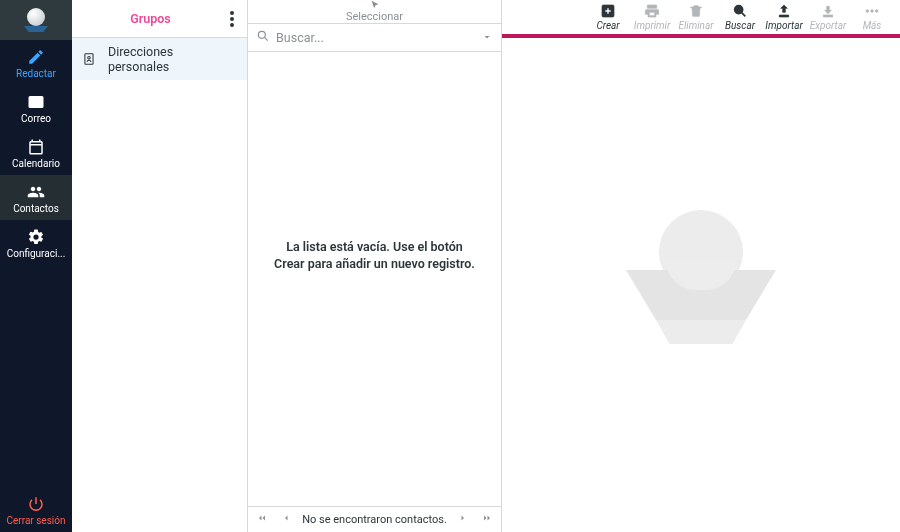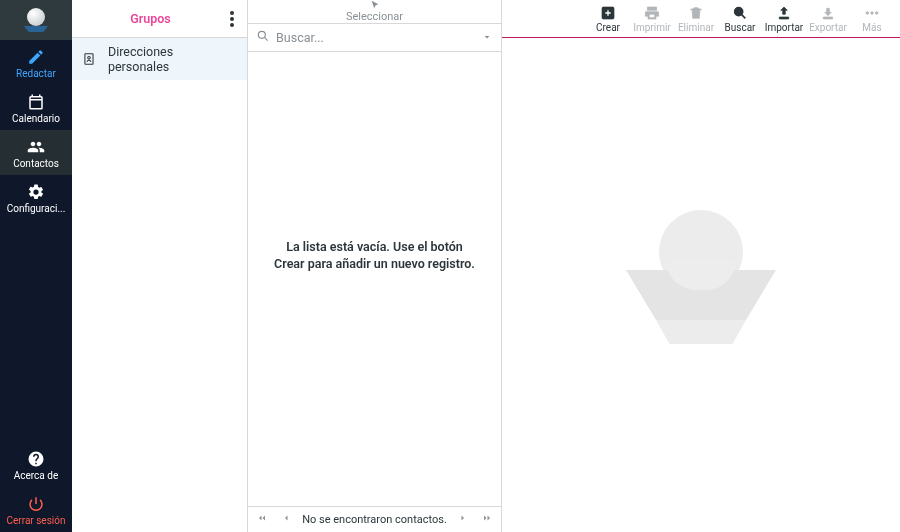--- a/index.html
+++ b/index.html
@@ -166,25 +166,26 @@
   .pager button {
     background: none; border: none; padding: 0 2px; cursor: pointer;
     color:#8a9196;
   }
   .pager button svg { width: 12px; height: 12px; fill:#8a9196; }
 
   
   .main-col { flex: 1; display:flex; flex-direction:column; }
   .main-toolbar {
     height: 38px;
-    border-bottom: 1px solid #be185d;
+    border-bottom: 4px solid #be185d;
     display: flex;
     align-items: stretch;
     justify-content: flex-end;
     padding-right: 6px;
+    font-style: italic;
   }
   .main-toolbar .tbtn {
     width: 44px;
     display: flex;
     flex-direction: column;
     align-items: center;
     justify-content: center;
     font-size: 10px;
     color: #2c363a;
     cursor: pointer;
@@ -241,20 +242,26 @@
     </div>
   </div>
 
   <a class="item compose">
     <svg viewBox="0 0 24 24" stroke-width="0">
         <path d="M3 17.25V21h3.75L17.81 9.94l-3.75-3.75L3 17.25zM20.71 7.04a1 1 0 0 0 0-1.41l-2.34-2.34a1 1 0 0 0-1.41 0l-1.83 1.83 3.75 3.75 1.83-1.83z"></path>
       </svg>
     <span class="lbl">Redactar</span>
   </a>
 
+  <a class="item">
+    <svg viewBox="0 0 24 24" fill="#fff">
+        <path d="M4 4h16a2 2 0 0 1 2 2v12a2 2 0 0 1-2 2H4a2 2 0 0 1-2-2V6a2 2 0 0 1 2-2zm0 3v.01L12 12l8-4.99V7l-8 5-8-5z"></path>
+      </svg>
+    <span class="lbl">Correo</span>
+  </a>
 
   <a class="item">
     <svg viewBox="0 0 24 24" fill="#fff">
         <path d="M19 4h-1V2h-2v2H8V2H6v2H5a2 2 0 0 0-2 2v14a2 2 0 0 0 2 2h14a2 2 0 0 0 2-2V6a2 2 0 0 0-2-2zm0 16H5V10h14v10zM5 8V6h14v2H5z"></path>
       </svg>
     <span class="lbl">Calendario</span>
   </a>
 
   <a class="item selected">
     <svg viewBox="0 0 24 24" fill="#fff">
@@ -265,26 +272,20 @@
 
   <a class="item">
     <svg viewBox="0 0 24 24" fill="#fff">
         <path d="M19.14 12.94a7.49 7.49 0 0 0 .05-.94 7.49 7.49 0 0 0-.05-.94l2.03-1.58a.5.5 0 0 0 .12-.64l-1.92-3.32a.5.5 0 0 0-.6-.22l-2.39.96a7.03 7.03 0 0 0-1.62-.94l-.36-2.54A.5.5 0 0 0 13.9 2h-3.8a.5.5 0 0 0-.5.42l-.36 2.54c-.58.24-1.12.55-1.62.94l-2.39-.96a.5.5 0 0 0-.6.22L2.71 8.48a.5.5 0 0 0 .12.64l2.03 1.58c-.04.31-.05.63-.05.94s.01.63.05.94L2.83 14.16a.5.5 0 0 0-.12.64l1.92 3.32c.14.24.43.34.6.22l2.39-.96c.5.39 1.04.7 1.62.94l.36 2.54c.04.24.25.42.5.42h3.8c.25 0 .46-.18.5-.42l.36-2.54c.58-.24 1.12-.55 1.62-.94l2.39.96c.17.12.46.02.6-.22l1.92-3.32a.5.5 0 0 0-.12-.64l-2.03-1.58zM12 15.5A3.5 3.5 0 1 1 12 8.5a3.5 3.5 0 0 1 0 7z"></path>
       </svg>
     <span class="lbl">Configuraci...</span>
   </a>
 
   <div class="spacer"></div>
 
-  <a class="item">
-    <svg viewBox="0 0 24 24" fill="#fff">
-        <path d="M12 2a10 10 0 1 0 0 20 10 10 0 0 0 0-20zm1 17h-2v-2h2v2zm2.07-7.75-.9.92C13.45 12.9 13 13.5 13 15h-2v-.5c0-1.1.45-2.1 1.17-2.83l1.24-1.26c.37-.36.59-.86.59-1.41a2 2 0 0 0-4 0H8a4 4 0 1 1 8 0c0 .88-.36 1.68-.93 2.25z"></path>
-      </svg>
-    <span class="lbl">Acerca de</span>
-  </a>
 
   <a class="item logout">
     <svg viewBox="0 0 24 24" fill="none" stroke-width="2">
         <path d="M12 3v9"></path>
         <path d="M6.5 6.5a8 8 0 1 0 11 0"></path>
       </svg>
     <span class="lbl">Cerrar sesión</span>
   </a>
 </nav>
 

